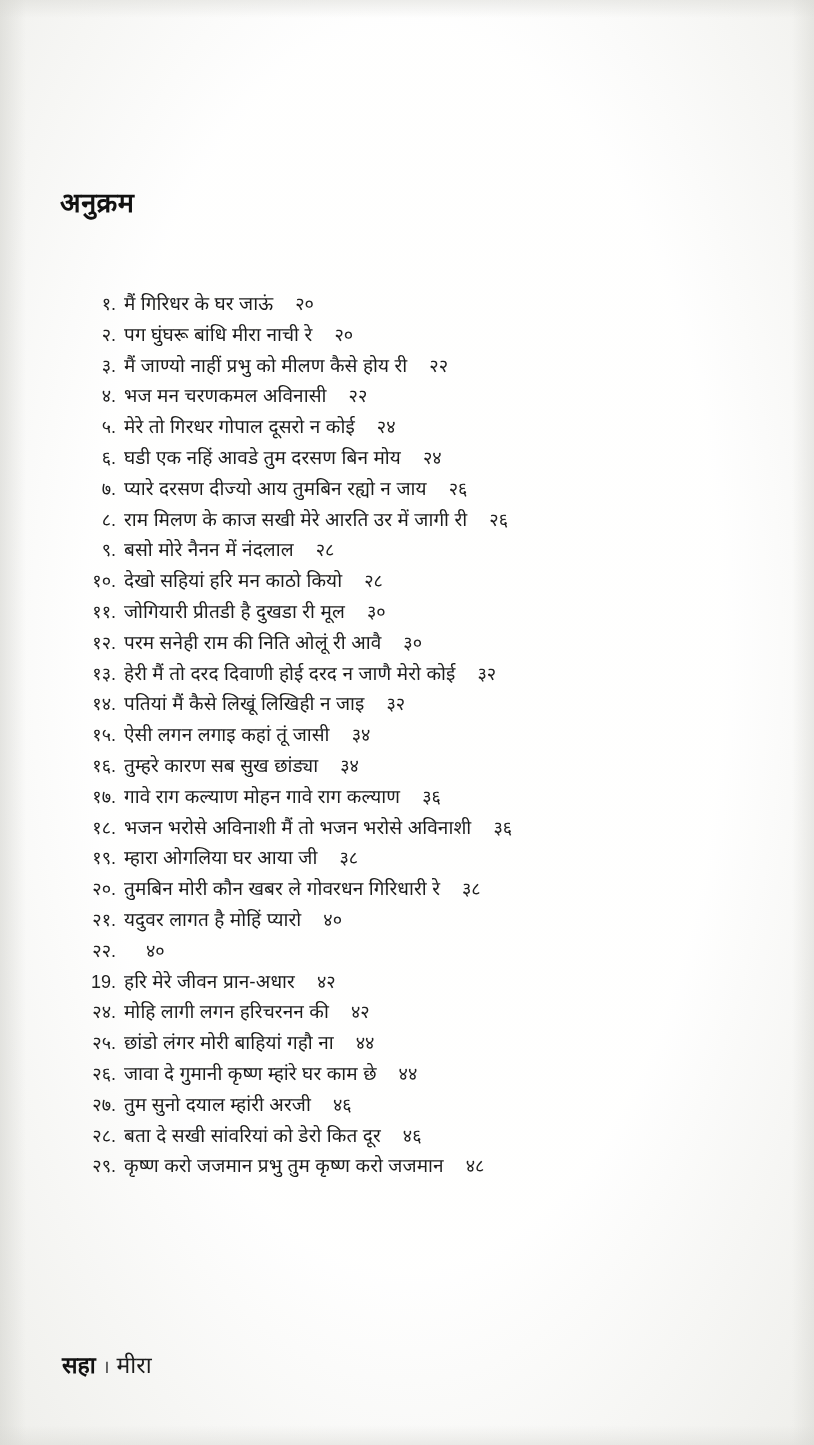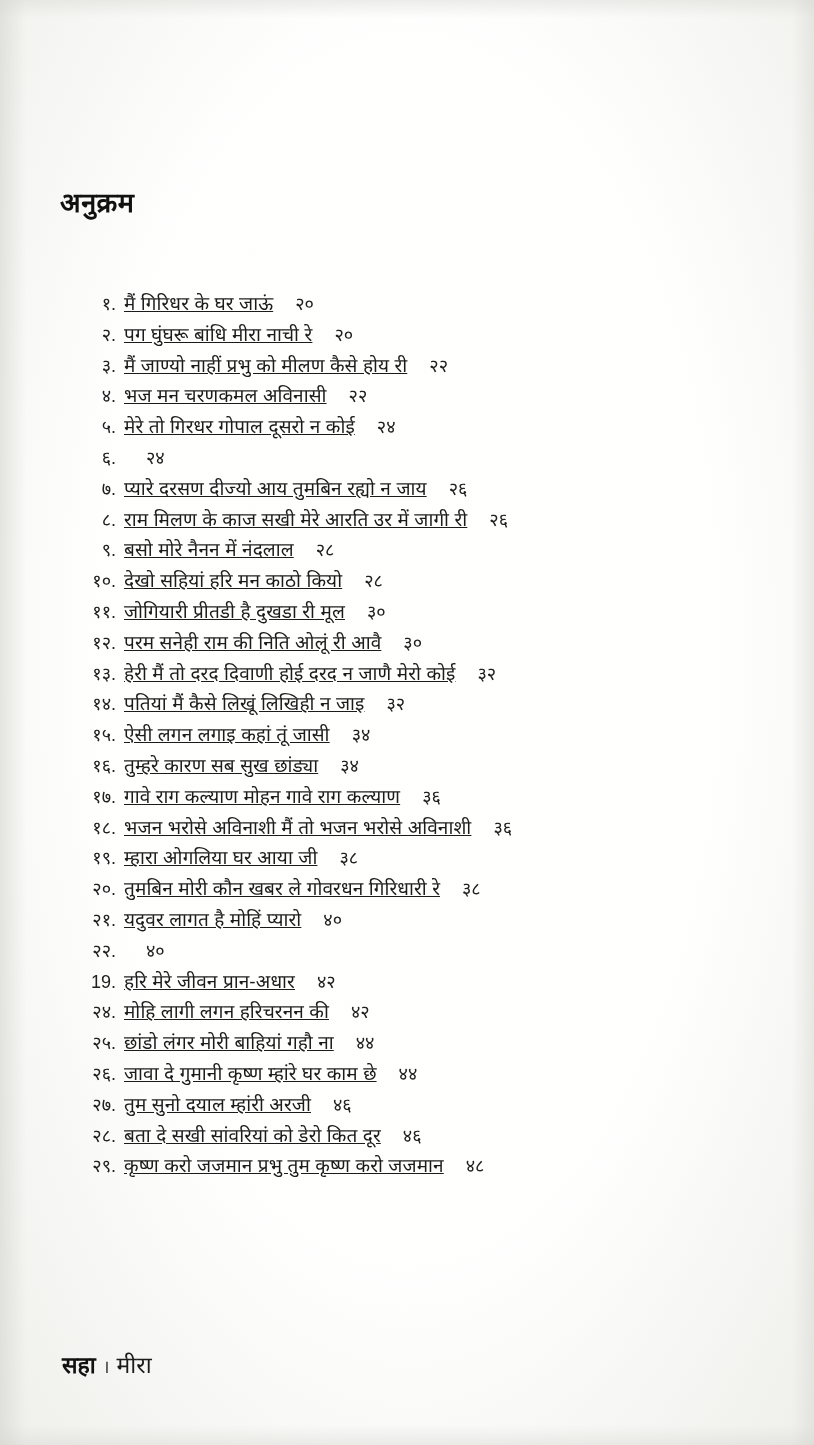--- a/index.html
+++ b/index.html
@@ -100,21 +100,20 @@
     width: 56px;
     text-align: right;
     padding-right: 8px;
     flex: 0 0 auto;
     font-size: 18px;
     color: #202020;
   }
   .toc-text {
     flex: 0 1 auto;
     letter-spacing: 0.1px;
-    text-decoration: underline;
   }
   .toc-page {
     flex: 0 0 auto;
     padding-left: 22px;
     font-size: 18px;
     color: #202020;
     margin-top: 48px;
   }
 
   .footer {
@@ -176,20 +175,21 @@
         <span class="toc-text">भज मन चरणकमल अविनासी</span>
         <span class="toc-page">२२</span>
       </li>
       <li class="toc-item">
         <span class="toc-num">५.</span>
         <span class="toc-text">मेरे तो गिरधर गोपाल दूसरो न कोई</span>
         <span class="toc-page">२४</span>
       </li>
       <li class="toc-item">
         <span class="toc-num">६.</span>
+        <span class="toc-text">घडी एक नहिं आवडे तुम दरसण बिन मोय</span>
         <span class="toc-page">२४</span>
       </li>
       <li class="toc-item">
         <span class="toc-num">७.</span>
         <span class="toc-text">प्यारे दरसण दीज्यो आय तुमबिन रह्यो न जाय</span>
         <span class="toc-page">२६</span>
       </li>
       <li class="toc-item">
         <span class="toc-num">८.</span>
         <span class="toc-text">राम मिलण के काज सखी मेरे आरति उर में जागी री</span>

